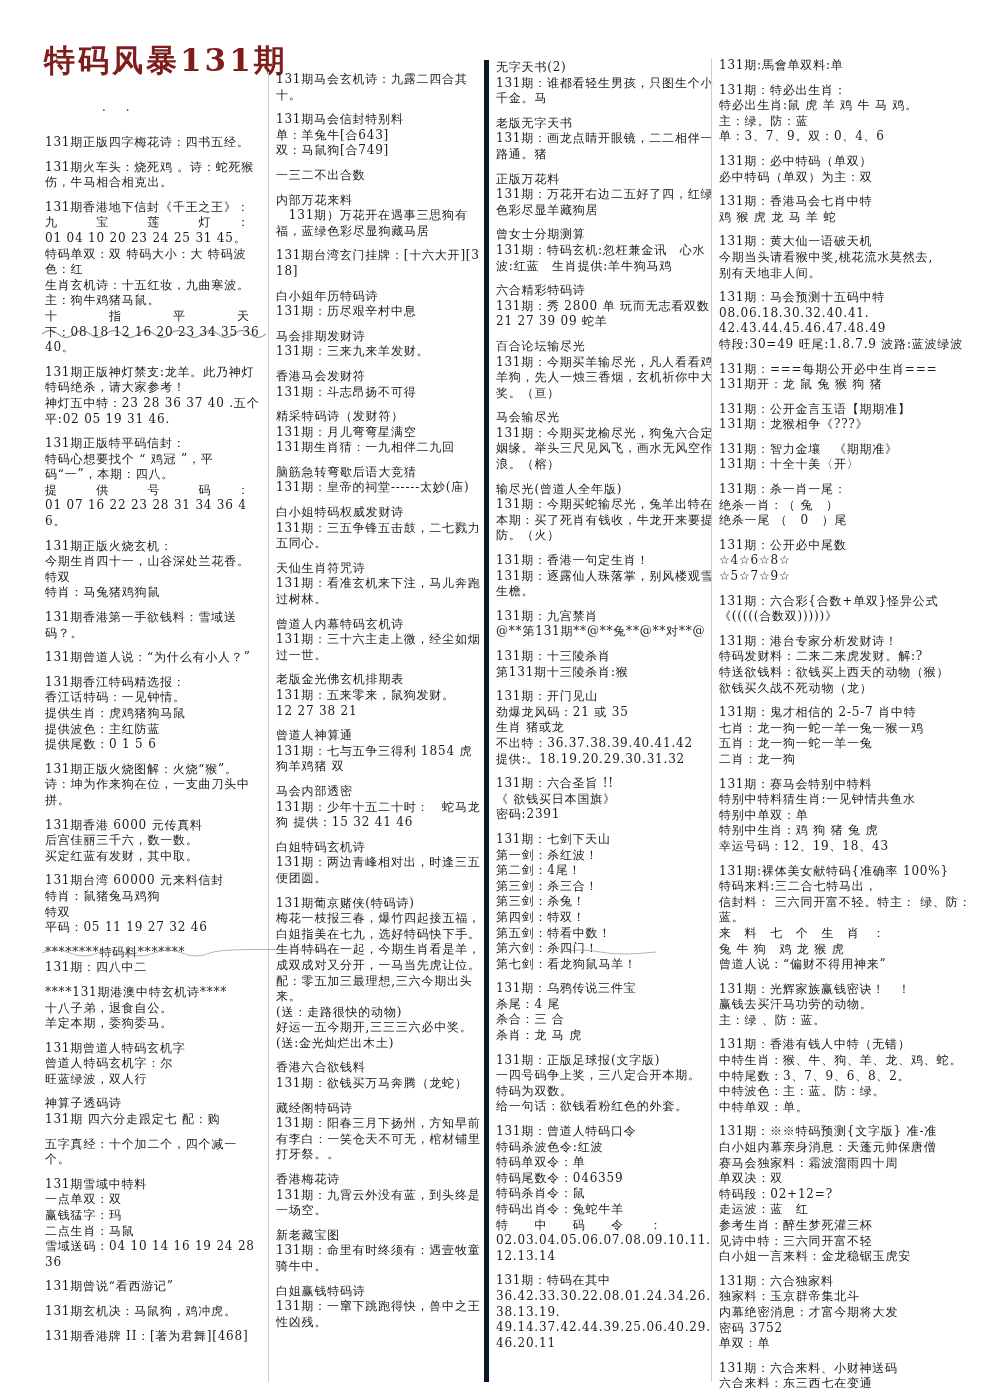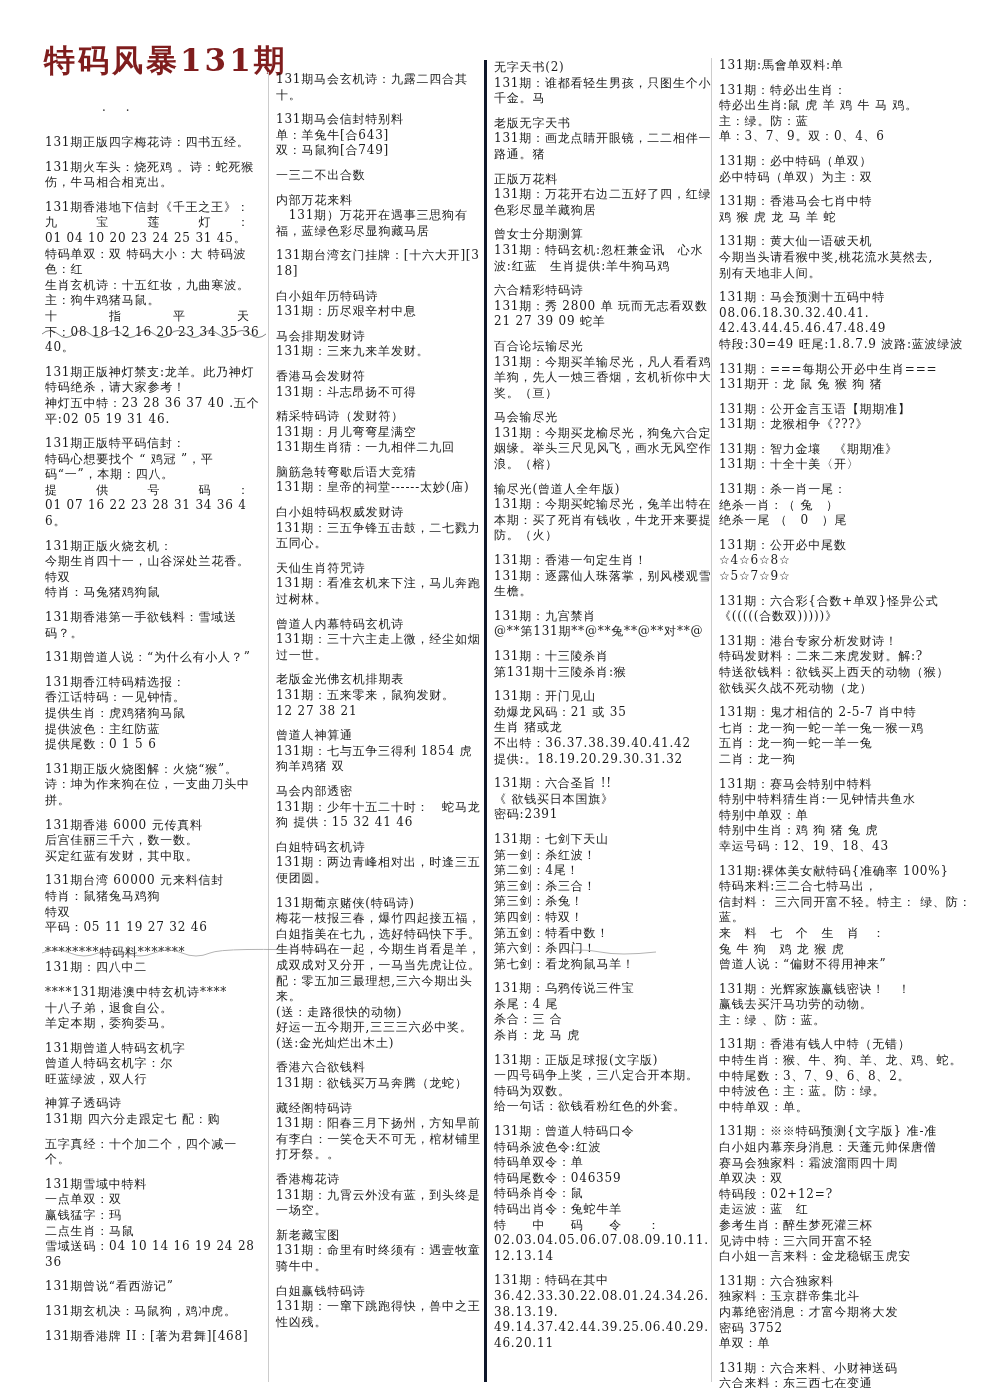--- a/index.html
+++ b/index.html
@@ -10,21 +10,21 @@
   }
   .page-title{
     position:absolute;left:44px;top:40px;margin:0;
     font-size:31px;font-weight:bold;letter-spacing:3px;color:#7f1d1d;
   }
   .title-dots{position:absolute;left:102px;top:104px;font-size:12px;letter-spacing:8px;color:#333;}
   .col{position:absolute;font-size:12px;line-height:15.6px;letter-spacing:0.8px;}
   .col p{margin:0 0 9px 0;word-break:break-all;}
   .col-1{left:45px;top:135px;width:216px;}
   .col-2{left:268px;top:72px;width:208px;border-left:1px solid #cccccc;padding-left:7px;}
-  .col-3{left:484px;top:60px;width:218px;border-left:3px solid #0f172a;padding-left:7px;}
+  .col-3{left:484px;top:60px;width:218px;border-left:5px solid #0f172a;padding-left:7px;}
   .col-4{left:711px;top:58px;width:256px;border-left:1px solid #cccccc;padding-left:7px;}
   .col-2{height:1310px;} .col-3{height:1322px;} .col-4{height:1324px;}
   .scrib{position:absolute;opacity:.65;}
 </style>
 </head>
 <body>
 
 <div class="page">
   <h1 class="page-title">特码风暴131期</h1>
   <div class="title-dots">· ·</div>

